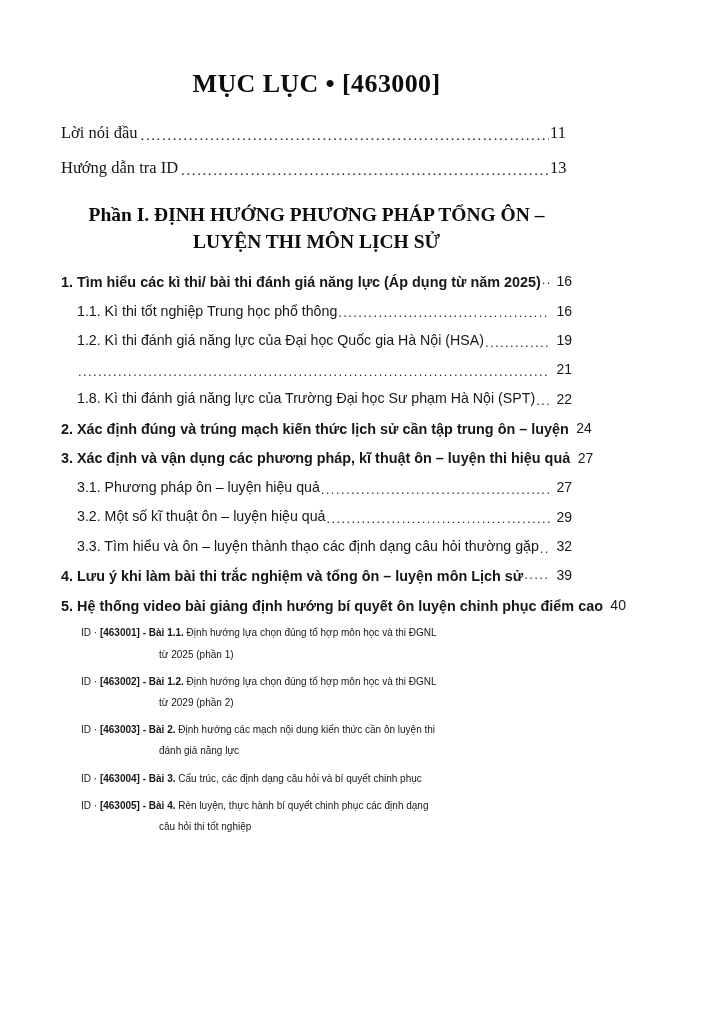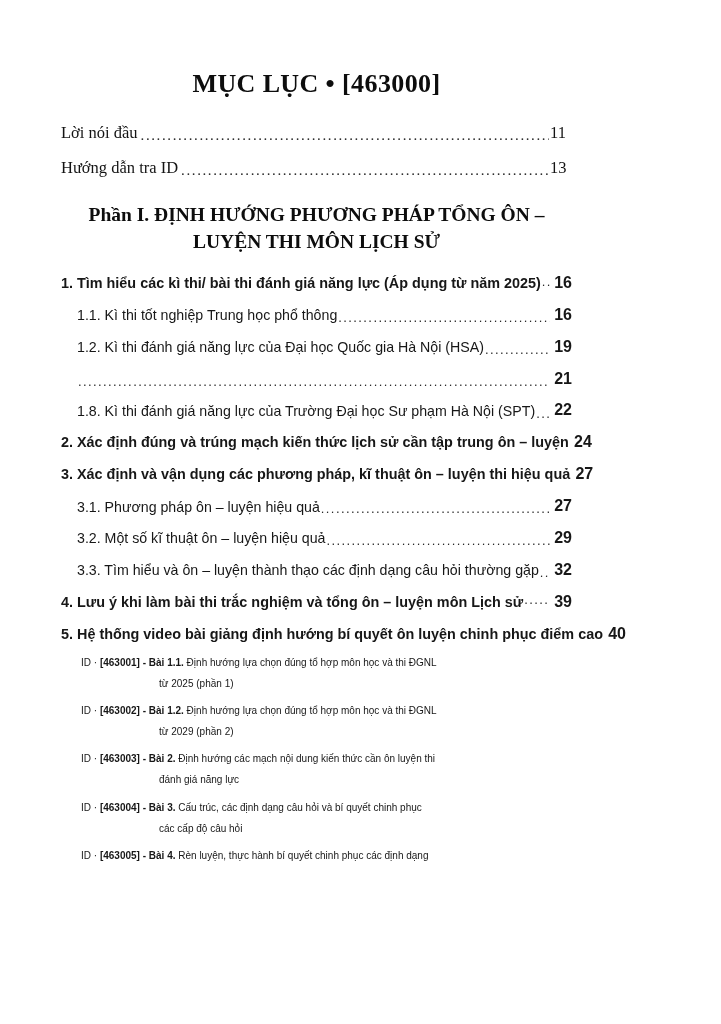--- a/index.html
+++ b/index.html
@@ -122,22 +122,22 @@
     line-height: 1;
     position: relative;
     top: -2px;
     font-weight: normal;
     color: #2a2a2a;
   }
   .toc-row .page-num {
     white-space: nowrap;
     text-align: right;
     min-width: 21px;
-    font-weight: bold;
-    font-size: 16px;
+    font-weight: normal;
+    font-size: 14px;
   }
 
   
   .id-list {
     margin: 0;
     padding: 0;
     list-style: none;
     margin-top: 4px;
   }
   .id-row {
@@ -275,22 +275,22 @@
       <span class="id-cont">từ 2029 (phần 2)</span>
     </li>
 
     <li class="id-row">
       <span class="id-prefix">ID · </span><span class="id-code">[463003] - </span><span class="id-lesson">Bài 2.</span><span class="id-desc"> Định hướng các mạch nội dung kiến thức cần ôn luyện thi</span>
       <span class="id-cont">đánh giá năng lực</span>
     </li>
 
     <li class="id-row">
       <span class="id-prefix">ID · </span><span class="id-code">[463004] - </span><span class="id-lesson">Bài 3.</span><span class="id-desc"> Cấu trúc, các định dạng câu hỏi và bí quyết chinh phục</span>
-      <span class="id-cont">các cấp độ câu hỏi</span>
     </li>
 
     <li class="id-row">
       <span class="id-prefix">ID · </span><span class="id-code">[463005] - </span><span class="id-lesson">Bài 4.</span><span class="id-desc"> Rèn luyện, thực hành bí quyết chinh phục các định dạng</span>
+      <span class="id-cont">câu hỏi thi tốt nghiệp</span>
     </li>
 
   </ul>
 
 </div>
 
 </body></html>

